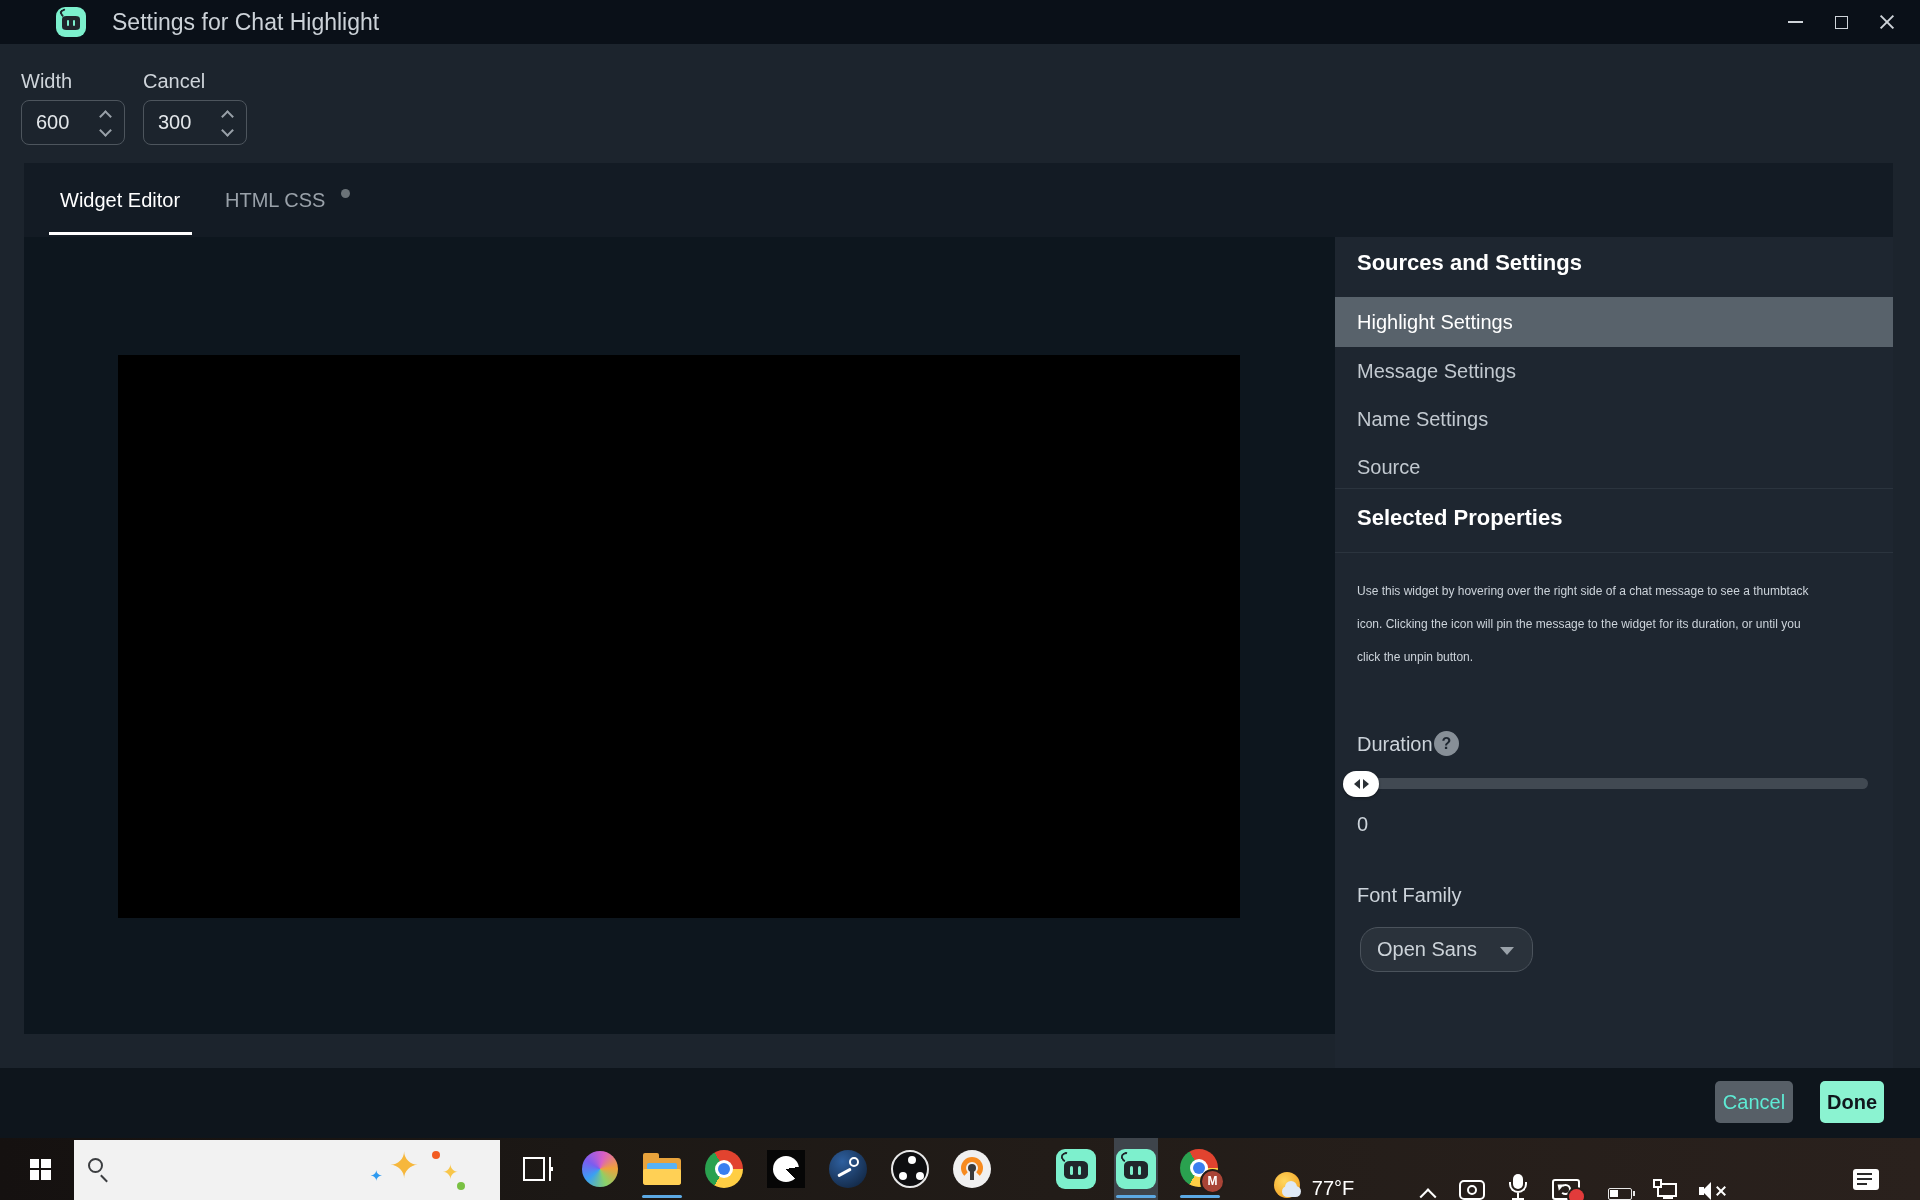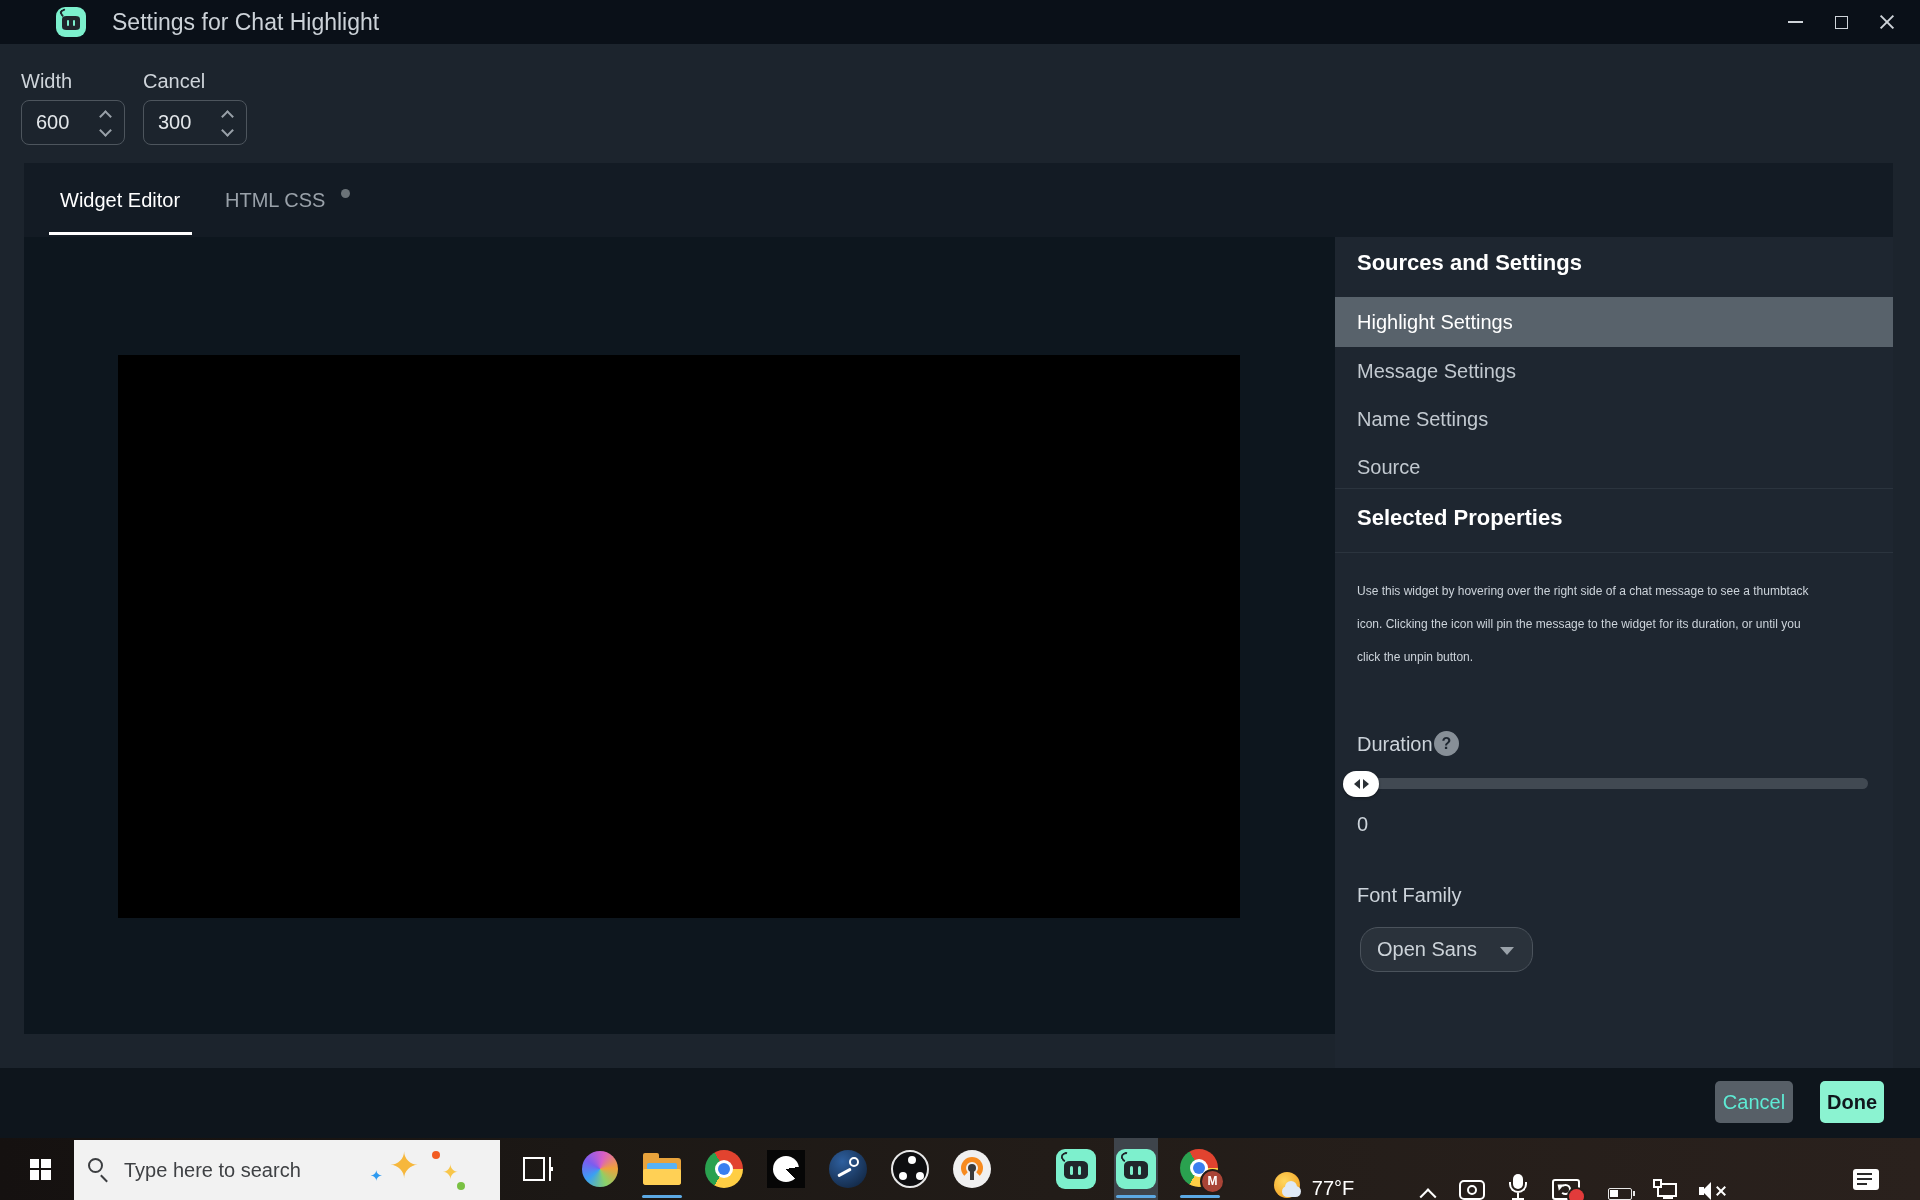--- a/index.html
+++ b/index.html
@@ -191,21 +191,20 @@
       <div class="win-logo">
           <div></div>
           <div></div>
           <div></div>
           <div></div>
         </div>
     </div>
 
     <div class="searchbox">
       <div class="mag"></div>
-      <input class="search-input" placeholder="Type here to search" style="">
       <div>
         <div class="sparkle" style="left:315px;top:8px;font-size:36px;color:#f6b73c;">✦</div>
         <div class="sparkle" style="left:368px;top:22px;font-size:20px;color:#f8c64a;">✦</div>
         <div class="sparkle" style="left:296px;top:28px;font-size:15px;color:#2e9af0;">✦</div>
         <div class="dot" style="left:358px;top:11px;width:8px;height:8px;background:#f25c22;"></div>
         <div class="dot" style="left:383px;top:42px;width:8px;height:8px;background:#7ac143;"></div>
       </div>
     </div>
 
     <div class="tb-app" style="left:516px;">

